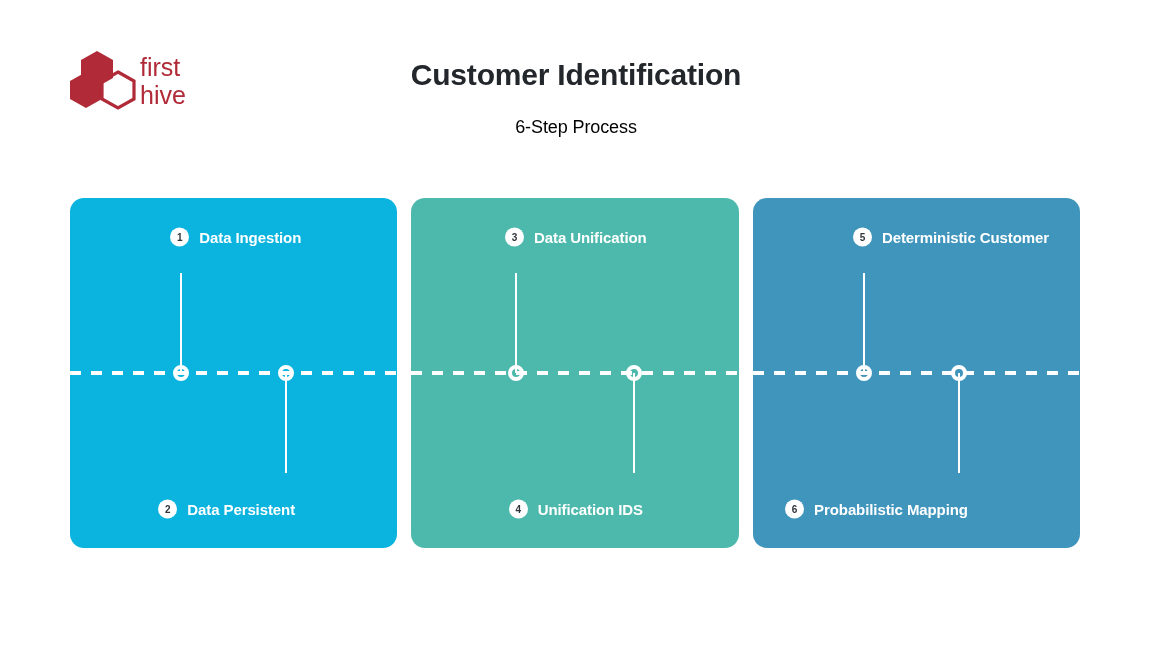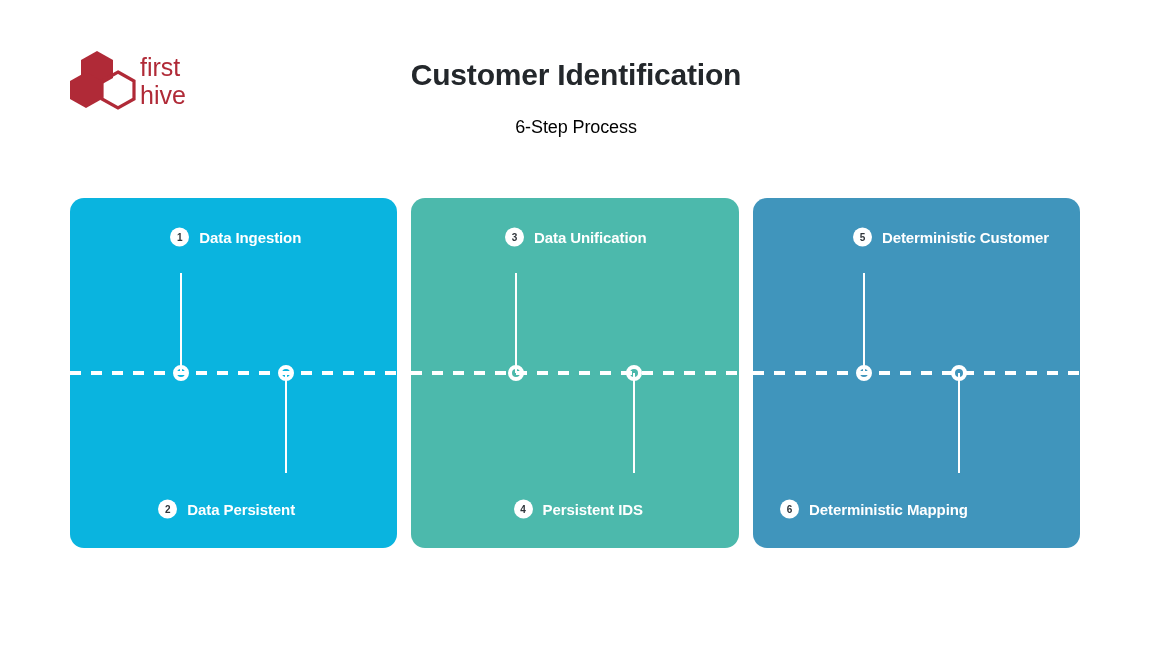--- a/index.html
+++ b/index.html
@@ -209,36 +209,36 @@
         <div class="step-head">
           <div class="step-badge">3</div>
           <div class="step-label">Data Unification</div>
         </div>
       </div>
       <div class="step bottom" style="left: 68%;">
         <div class="step-connector"></div>
         <div class="step-dot"></div>
         <div class="step-head">
           <div class="step-badge">4</div>
-          <div class="step-label">Persistent IDS</div>
+          <div class="step-label">Unification IDS</div>
         </div>
       </div>
     </div>
     <div class="panel" style="background: rgb(64, 149, 188);">
       <div class="panel-dashline"></div>
       <div class="step top" style="left: 34%;">
         <div class="step-connector"></div>
         <div class="step-dot"></div>
         <div class="step-head">
           <div class="step-badge">5</div>
           <div class="step-label">Deterministic Customer</div>
         </div>
       </div>
       <div class="step bottom" style="left: 63%;">
         <div class="step-connector"></div>
         <div class="step-dot"></div>
         <div class="step-head">
           <div class="step-badge">6</div>
-          <div class="step-label">Deterministic Mapping</div>
+          <div class="step-label">Probabilistic Mapping</div>
         </div>
       </div>
     </div>
   </div>
 
 </body></html>

